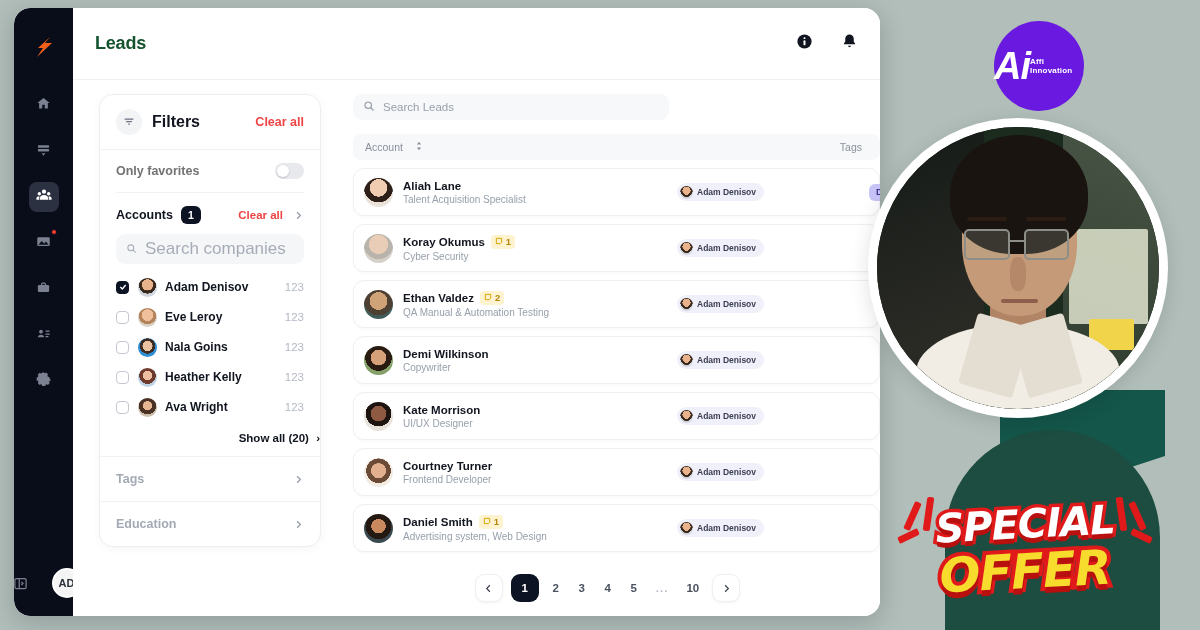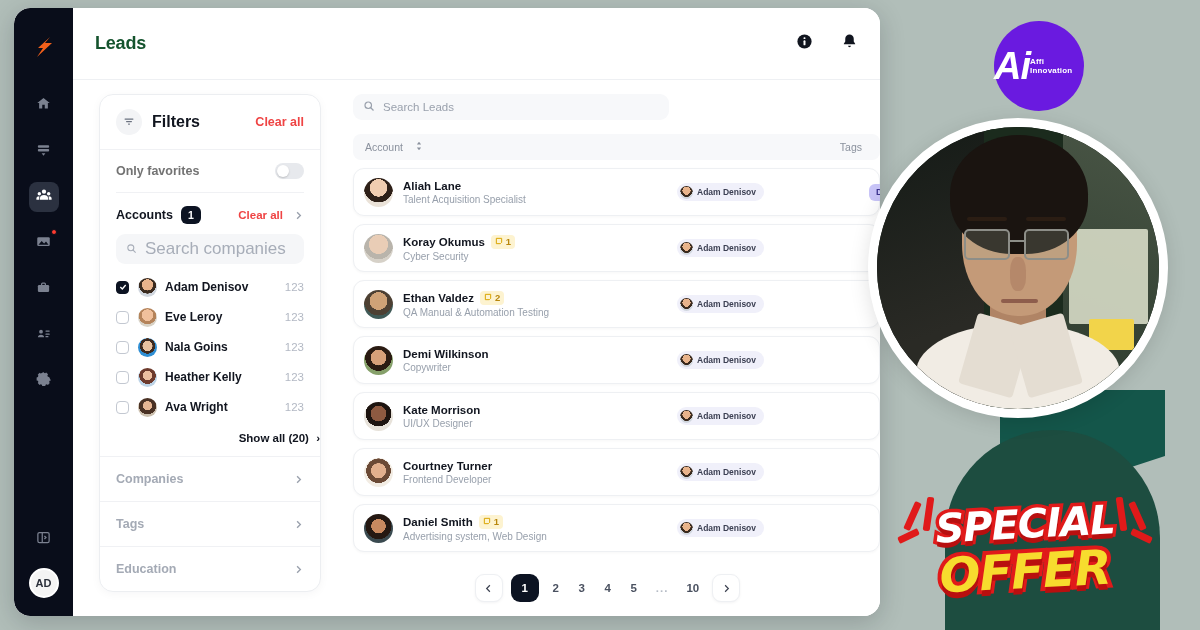--- a/index.html
+++ b/index.html
@@ -39,21 +39,21 @@
   .rail-btn{
     width:30px; height:30px; border-radius:8px;
     display:flex; align-items:center; justify-content:center; position:relative;
     color:#7b8190;
   }
   .rail-btn.active{ background:#2b3140; color:#ffffff; }
   .rail-btn .dot{
     position:absolute; right:2px; top:1px; width:6px; height:6px; border-radius:50%;
     background:#ff3b30; border:1px solid #090d1a;
   }
-  .rail-bottom{ margin-top:auto; display:flex; flex-direction:column; align-items:center; gap:16px; padding-bottom:18px; }
+  .rail-bottom{ margin-top:auto; display:flex; flex-direction:row; align-items:center; gap:16px; padding-bottom:18px; }
   .rail-avatar{
     width:30px; height:30px; border-radius:50%; background:#f4f4f4;
     color:#2a2f3a; font-size:11px; font-weight:700;
     display:flex; align-items:center; justify-content:center;
     border:2px solid #ffffff;
   }
 
   
   .topbar{
     position:absolute; left:59px; top:0; right:0; height:72px;
@@ -446,28 +446,20 @@
               <div class="acct-num">123</div>
             </div>
 
           </div>
 
           <div class="show-all">
             <span>Show all (20)</span>
             <span class="arrow">›</span>
           </div>
 
-          <div class="group-row">
-            <div class="lbl">Companies</div>
-            <div class="chev">
-              <svg width="11" height="11" viewBox="0 0 24 24" fill="none" stroke="currentColor" stroke-width="3">
-                  <path d="M9 5l7 7-7 7"></path>
-                </svg>
-            </div>
-          </div>
           <div class="group-row">
             <div class="lbl">Tags</div>
             <div class="chev">
               <svg width="11" height="11" viewBox="0 0 24 24" fill="none" stroke="currentColor" stroke-width="3">
                   <path d="M9 5l7 7-7 7"></path>
                 </svg>
             </div>
           </div>
           <div class="group-row">
             <div class="lbl">Education</div>

